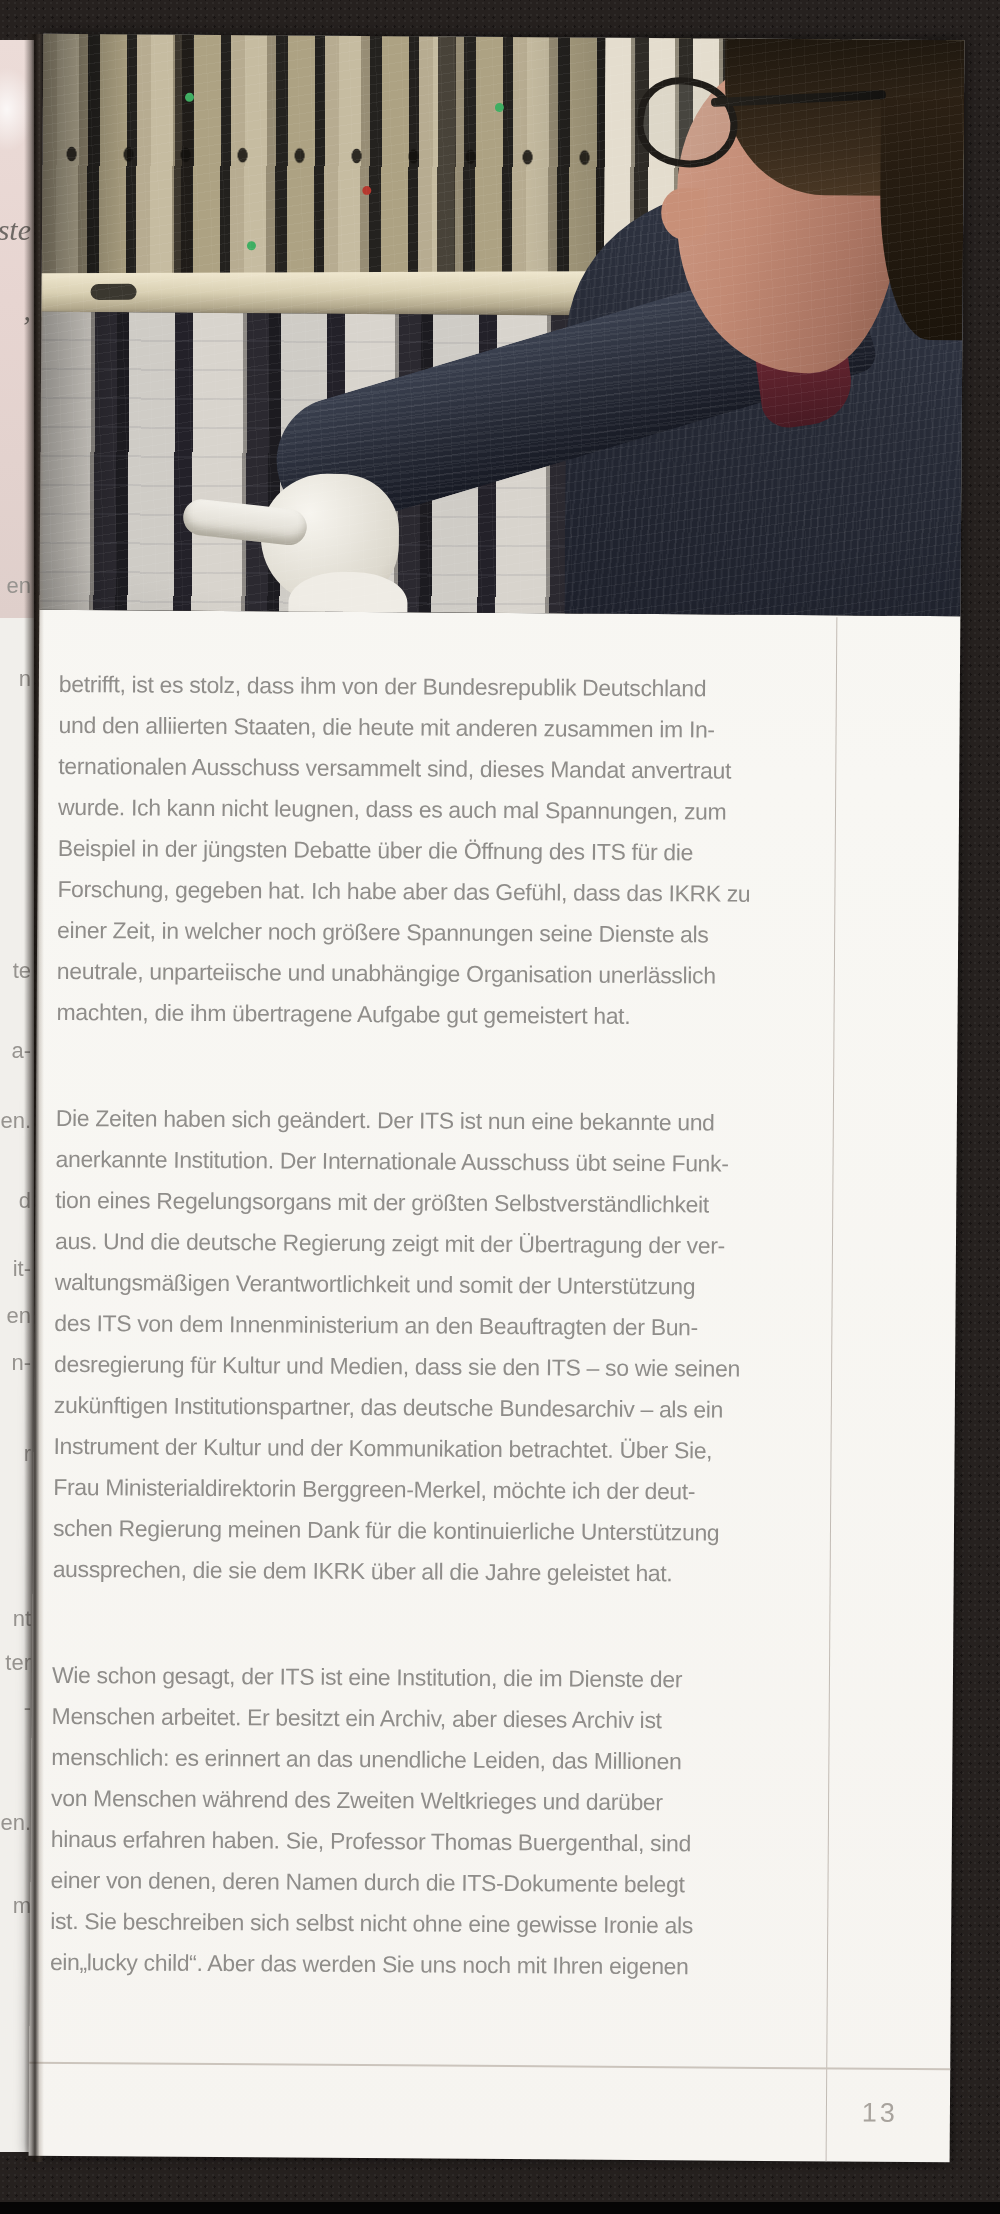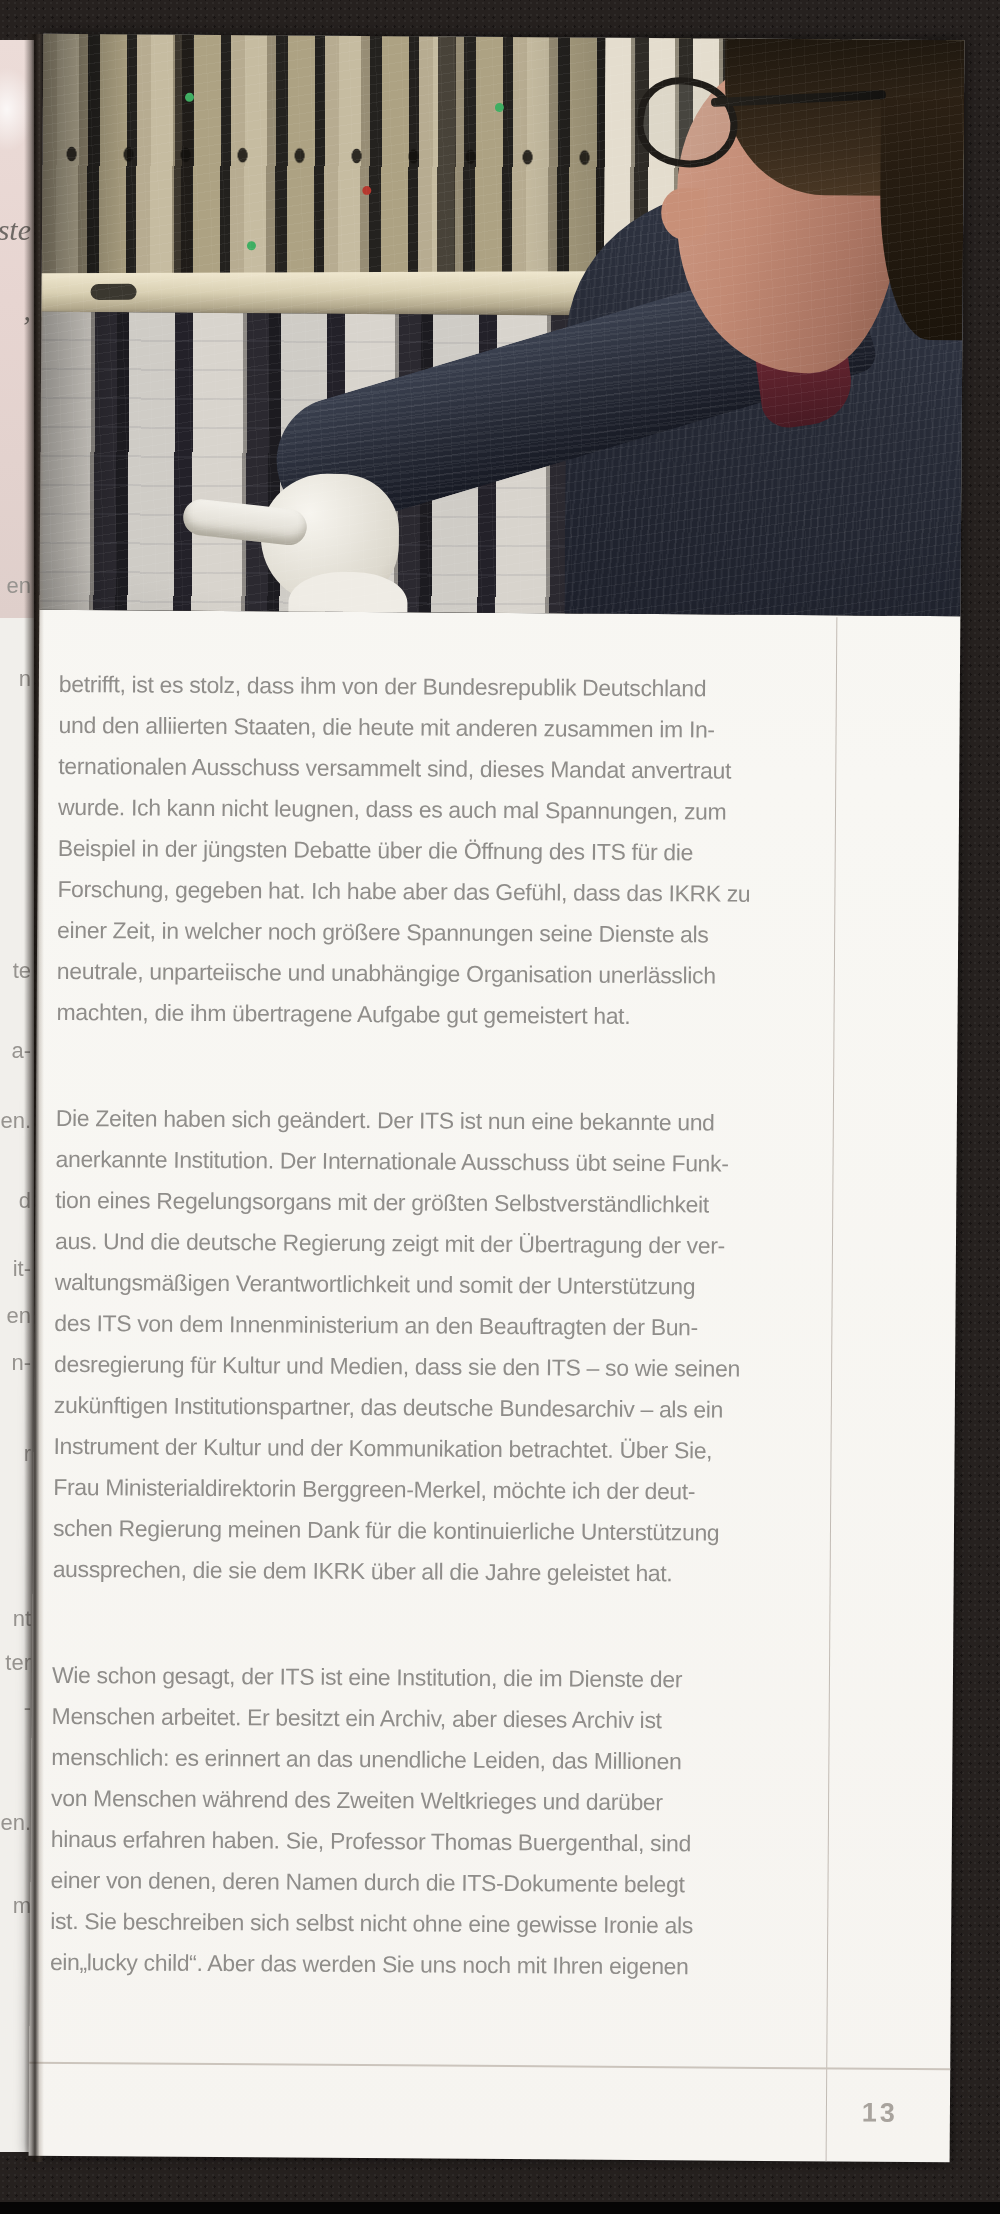--- a/index.html
+++ b/index.html
@@ -120,21 +120,21 @@
   
   .text-block { position:absolute; left:20px; top:630px; width:784px;
     color:#8f8d8a; font-size:23px; line-height:41px; letter-spacing:-0.35px; }
   .text-block p { margin:0 0 65px 0; white-space:pre-line; }
   .text-block p:last-child { margin-bottom:0; }
 
   
   .vrule { position:absolute; left:797px; top:578px; bottom:0; width:1px; background:#c2bbb4; }
   .hrule { position:absolute; left:0; right:0; top:2028px; height:2px; background:#cbc4bc; }
   .page-number { position:absolute; right:52px; top:2058px;
-    font-size:27px; letter-spacing:3px; color:#a8a39d;font-weight:bold; }
+    font-size:27px; letter-spacing:3px; color:#a8a39d; }
 </style>
 </head>
 <body>
 
 <div>
 
   <div class="prev-page">
     <div class="sliver-top"></div>
     <span class="frag frag-serif" style="top:175px">ste</span>
     <span class="frag frag-serif" style="top:255px">,</span>

